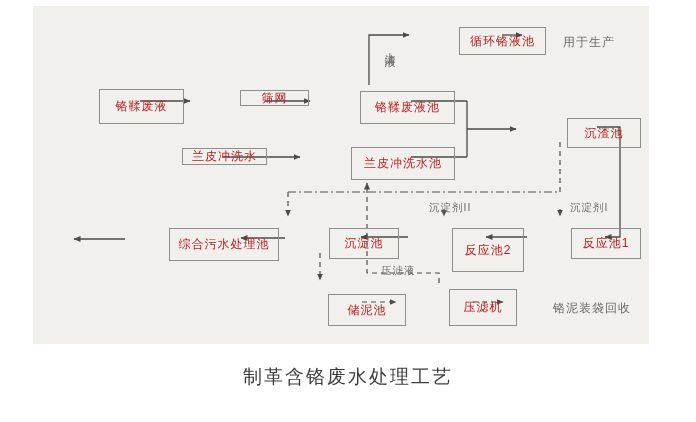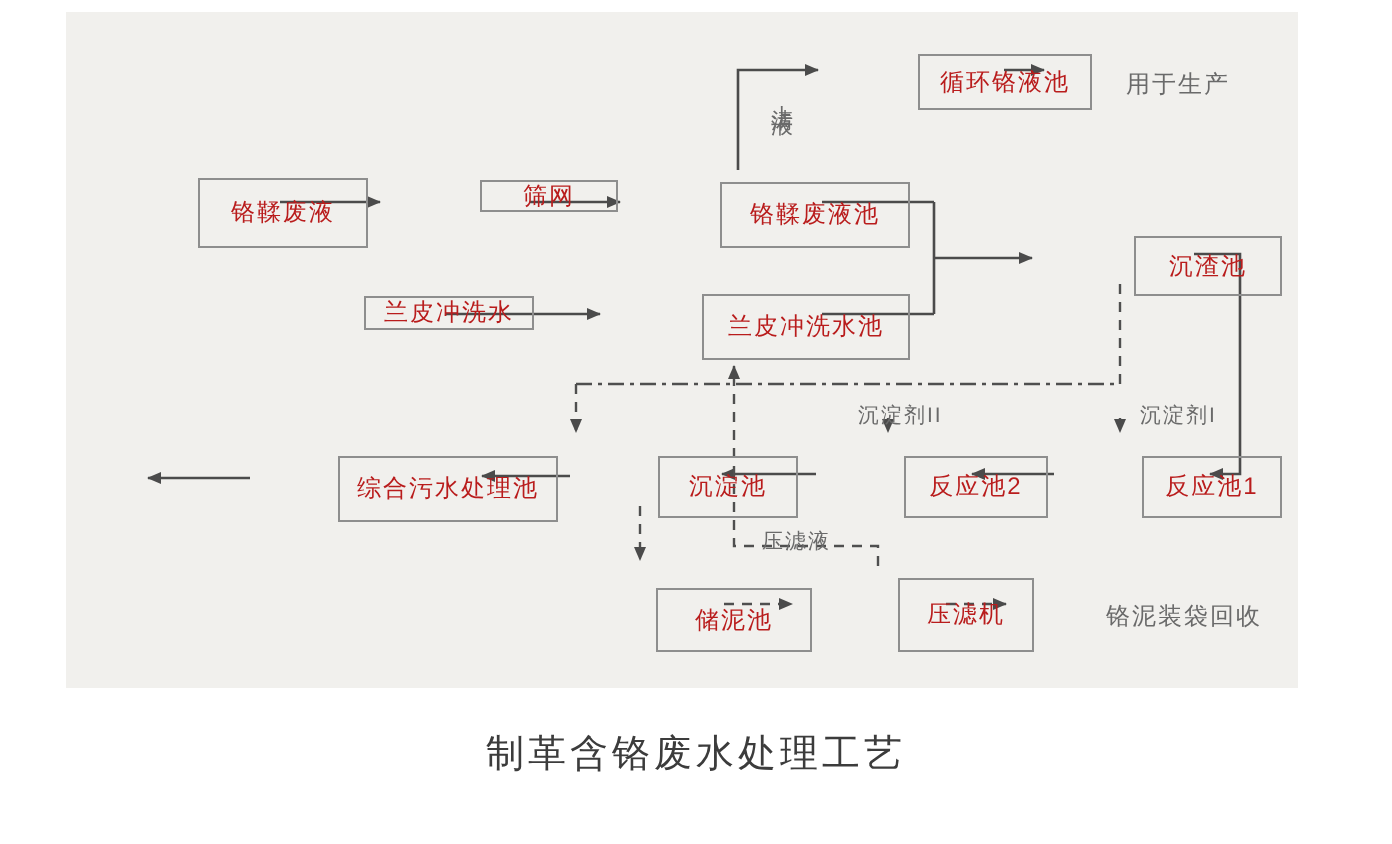--- a/index.html
+++ b/index.html
@@ -58,21 +58,21 @@
     </svg>
 
     <div class="node" style="left:55px;top:83px;width:85px;height:35px;">铬鞣废液</div>
     <div class="node" style="left:196px;top:84px;width:69px;height:16px;">筛网</div>
     <div class="node" style="left:316px;top:85px;width:95px;height:33px;">铬鞣废液池</div>
     <div class="node" style="left:415px;top:21px;width:87px;height:28px;">循环铬液池</div>
     <div class="node" style="left:138px;top:142px;width:85px;height:17px;">兰皮冲洗水</div>
     <div class="node" style="left:307px;top:141px;width:104px;height:33px;">兰皮冲洗水池</div>
     <div class="node" style="left:523px;top:112px;width:74px;height:30px;">沉渣池</div>
     <div class="node" style="left:527px;top:222px;width:70px;height:31px;">反应池1</div>
-    <div class="node" style="left:408px;top:222px;width:72px;height:31px;">反应池2</div>
+    <div class="node" style="left:408px;top:222px;width:72px;height:44px;">反应池2</div>
     <div class="node" style="left:285px;top:222px;width:70px;height:31px;">沉淀池</div>
     <div class="node" style="left:125px;top:222px;width:110px;height:33px;">综合污水处理池</div>
     <div class="node" style="left:284px;top:288px;width:78px;height:32px;">储泥池</div>
     <div class="node" style="left:405px;top:283px;width:68px;height:37px;">压滤机</div>
 
     <div class="free-label vertical" style="left:349px;top:37px;height:50px;">上清液</div>
     <div class="free-label" style="left:530px;top:28px;font-size:12px;">用于生产</div>
     <div class="free-label small" style="left:396px;top:195px;">沉淀剂II</div>
     <div class="free-label small" style="left:537px;top:195px;">沉淀剂I</div>
     <div class="free-label small" style="left:348px;top:258px;">压滤液</div>

